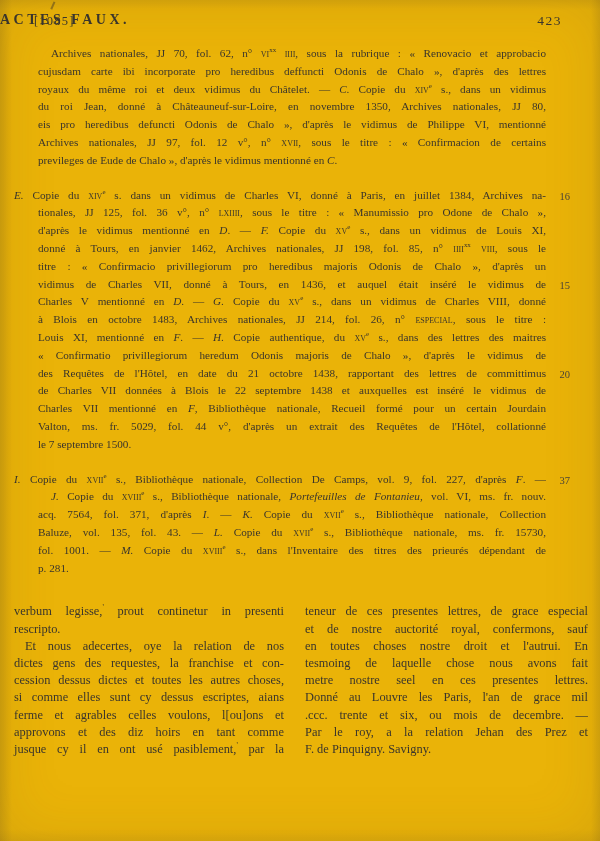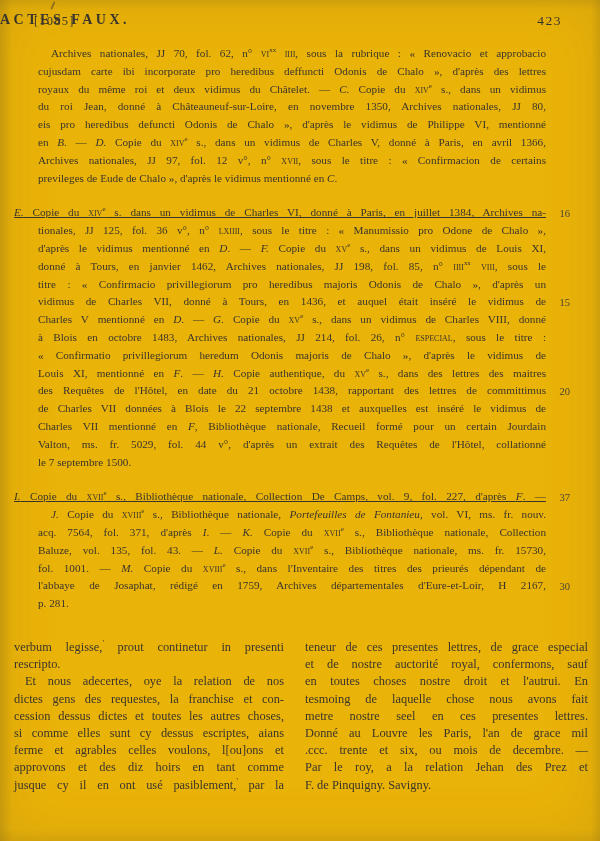--- a/index.html
+++ b/index.html
@@ -25,21 +25,21 @@
     font-size:14px;font-weight:700;letter-spacing:3.5px;}
   .pageno{position:absolute;right:38px;top:1px;font-size:13.5px;letter-spacing:1.5px;margin-left:37px;}
 
   .apparatus{position:relative;margin:13px 54px 0 38px;width:508px;
     font-size:11.2px;line-height:17.8px;text-rendering:optimizeLegibility;}
   .para{margin:0 0 17px 0;}
   .para:last-child{margin-bottom:0;}
   .ln{text-align:justify;text-align-last:justify;}
   .ln.last{text-align-last:left;}
   .ln.ind{text-indent:13px;}
-  .ln.out{margin-left:-24px;text-decoration:underline;}
+  .ln.out{margin-left:-24px;}
   .lnrow{position:relative;}
   .mn{position:absolute;right:-24px;top:1px;font-size:10.5px;color:#494337;
     font-family:"Liberation Serif", serif;}
   .sc{font-variant:small-caps;}
   sup{font-size:.62em;line-height:0;vertical-align:super;letter-spacing:0;}
 
   .cols{display:flex;justify-content:space-between;margin:26px 12px 0 14px;
     font-size:12.4px;line-height:17.2px;}
   .col-l{width:270px;}
   .col-r{width:283px;}
@@ -59,65 +59,60 @@
   </header>
 
   <section class="apparatus">
 
     <div class="para">
       <div class="ln ind">Archives nationales, JJ 70, fol. 62, n° <span class="sc">vi</span><sup>xx</sup> <span class="sc">iiii</span>, sous la rubrique : « Renovacio et approbacio</div>
       <div class="ln">cujusdam carte ibi incorporate pro heredibus deffuncti Odonis de Chalo », d'après des lettres</div>
       <div class="ln">royaux du même roi et deux vidimus du Châtelet. — <i>C.</i> Copie du <span class="sc">xiv</span><sup>e</sup> s., dans un vidimus</div>
       <div class="ln">du roi Jean, donné à Châteauneuf-sur-Loire, en novembre 1350, Archives nationales, JJ 80,</div>
       <div class="ln">eis pro heredibus defuncti Odonis de Chalo », d'après le vidimus de Philippe VI, mentionné</div>
-      <div class="ln">en <i>B</i>. — <i>D.</i> Copie du <span class="sc">xiv</span><sup>e</sup> s., dans un vidimus de Charles V, donné à Paris, en avril 1366,</div>
       <div class="ln">Archives nationales, JJ 97, fol. 12 v°, n° <span class="sc">xvii</span>, sous le titre : « Confirmacion de certains</div>
       <div class="ln last">previleges de Eude de Chalo », d'après le vidimus mentionné en <i>C</i>.</div>
     </div>
 
     <div class="para">
       <div class="lnrow">
         <div class="ln out"><i>E.</i> Copie du <span class="sc">xiv</span><sup>e</sup> s. dans un vidimus de Charles VI, donné à Paris, en juillet 1384, Archives na-</div>
         <span class="mn">16</span>
       </div>
       <div class="ln">tionales, JJ 125, fol. 36 v°, n° <span class="sc">lxiiii</span>, sous le titre : « Manumissio pro Odone de Chalo »,</div>
       <div class="ln">d'après le vidimus mentionné en <i>D</i>. — <i>F.</i> Copie du <span class="sc">xv</span><sup>e</sup> s., dans un vidimus de Louis XI,</div>
       <div class="ln">donné à Tours, en janvier 1462, Archives nationales, JJ 198, fol. 85, n° <span class="sc">iiii</span><sup>xx</sup> <span class="sc">viii</span>, sous le</div>
       <div class="ln">titre : « Confirmacio privillegiorum pro heredibus majoris Odonis de Chalo », d'après un</div>
       <div class="lnrow">
         <div class="ln">vidimus de Charles VII, donné à Tours, en 1436, et auquel était inséré le vidimus de</div>
         <span class="mn">15</span>
       </div>
       <div class="ln">Charles V mentionné en <i>D</i>. — <i>G.</i> Copie du <span class="sc">xv</span><sup>e</sup> s., dans un vidimus de Charles VIII, donné</div>
       <div class="ln">à Blois en octobre 1483, Archives nationales, JJ 214, fol. 26, n° <span class="sc">especial</span>, sous le titre :</div>
+      <div class="ln">Louis XI, mentionné en <i>F</i>. — <i>H.</i> Copie authentique, du <span class="sc">xv</span><sup>e</sup> s., dans des lettres des maitres</div>
       <div class="ln">« Confirmatio privillegiorum heredum Odonis majoris de Chalo », d'après le vidimus de</div>
-      <div class="ln">Louis XI, mentionné en <i>F</i>. — <i>H.</i> Copie authentique, du <span class="sc">xv</span><sup>e</sup> s., dans des lettres des maitres</div>
       <div class="lnrow">
         <div class="ln">des Requêtes de l'Hôtel, en date du 21 octobre 1438, rapportant des lettres de committimus</div>
         <span class="mn">20</span>
       </div>
       <div class="ln">de Charles VII données à Blois le 22 septembre 1438 et auxquelles est inséré le vidimus de</div>
       <div class="ln">Charles VII mentionné en <i>F</i>, Bibliothèque nationale, Recueil formé pour un certain Jourdain</div>
       <div class="ln">Valton, ms. fr. 5029, fol. 44 v°, d'après un extrait des Requêtes de l'Hôtel, collationné</div>
       <div class="ln last">le 7 septembre 1500.</div>
     </div>
 
     <div class="para">
       <div class="lnrow">
         <div class="ln out"><i>I.</i> Copie du <span class="sc">xvii</span><sup>e</sup> s., Bibliothèque nationale, Collection De Camps, vol. 9, fol. 227, d'après <i>F</i>. —</div>
         <span class="mn">37</span>
       </div>
       <div class="ln ind"><i>J.</i> Copie du <span class="sc">xviii</span><sup>e</sup> s., Bibliothèque nationale, <i>Portefeuilles de Fontanieu</i>, vol. VI, ms. fr. nouv.</div>
       <div class="ln">acq. 7564, fol. 371, d'après <i>I</i>. — <i>K.</i> Copie du <span class="sc">xvii</span><sup>e</sup> s., Bibliothèque nationale, Collection</div>
       <div class="ln">Baluze, vol. 135, fol. 43. — <i>L.</i> Copie du <span class="sc">xvii</span><sup>e</sup> s., Bibliothèque nationale, ms. fr. 15730,</div>
       <div class="ln">fol. 1001. — <i>M.</i> Copie du <span class="sc">xviii</span><sup>e</sup> s., dans l'Inventaire des titres des prieurés dépendant de</div>
-      <div class="lnrow">
-        <div class="ln">l'abbaye de Josaphat, rédigé en 1759, Archives départementales d'Eure-et-Loir, H 2167,</div>
-        <span class="mn">30</span>
-      </div>
       <div class="ln last">p. 281.</div>
     </div>
 
   </section>
 
   <section class="cols">
     <div class="col-l">
       <div class="ln">verbum legisse,<sup>'</sup> prout continetur in presenti</div>
       <div class="ln last">rescripto.</div>
       <div class="ln ind2">Et nous adecertes, oye la relation de nos</div>

